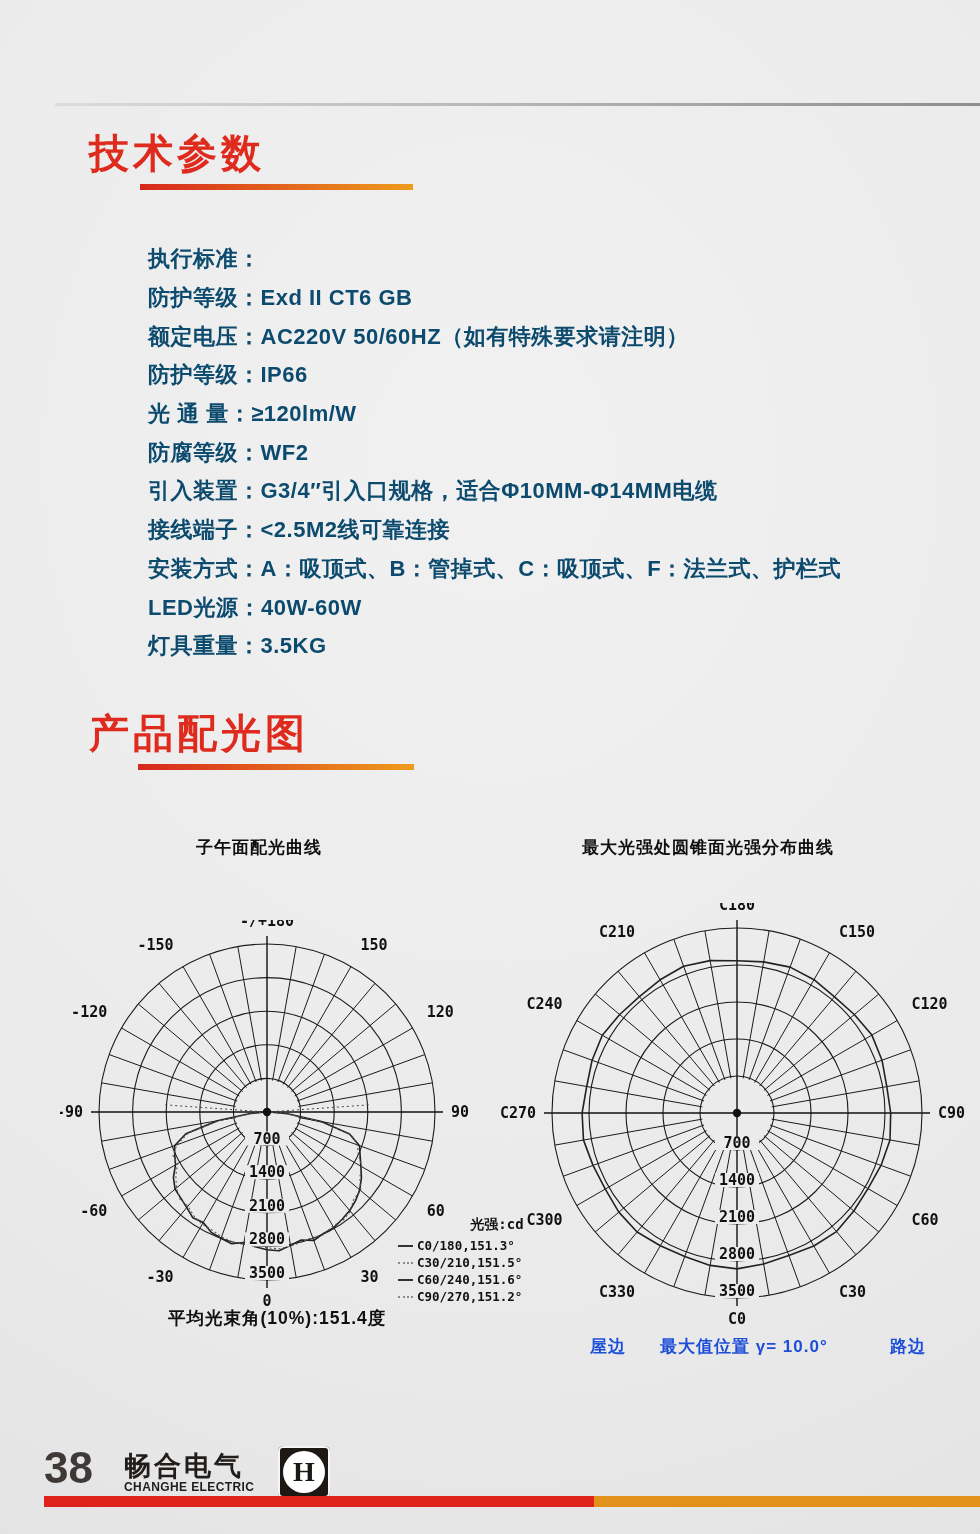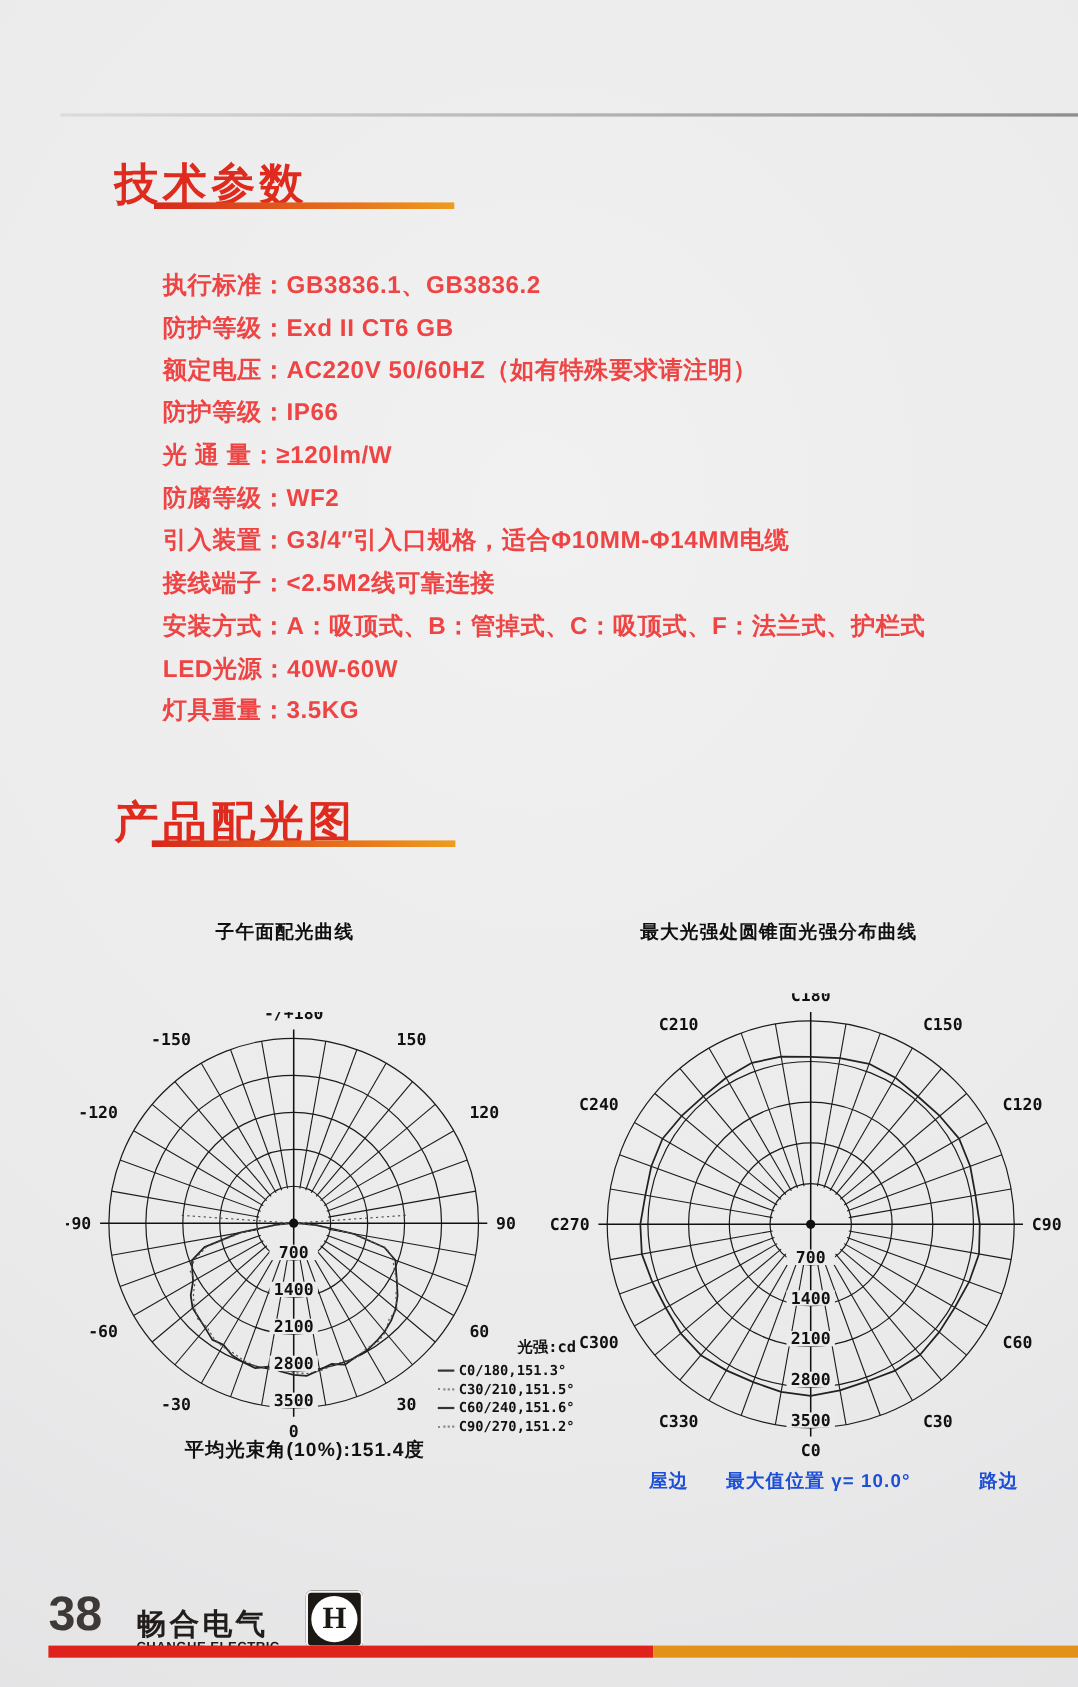--- a/index.html
+++ b/index.html
@@ -3,30 +3,30 @@
 <meta charset="utf-8">
 <style>
   html,body{margin:0;padding:0;}
   body{
     width:980px;height:1534px;position:relative;overflow:hidden;
     background:radial-gradient(140% 100% at 50% 30%, #f1f1f2 0%, #eaeaeb 55%, #dedee0 100%);
     font-family:"Liberation Sans", sans-serif;
   }
   .topline{position:absolute;left:55px;top:103px;width:925px;height:3px;
     background:linear-gradient(to right,#dcdcdc,#8e8e8e);}
-  .sec-title{position:absolute;margin:16px;color:#df2b1e;font-weight:bold;
+  .sec-title{position:absolute;margin:1px;color:#df2b1e;font-weight:bold;
     font-size:40px;letter-spacing:4px;line-height:1;}
   #t1{left:88px;top:132px;}
   #t2{left:88px;top:712px;}
   .underline{position:absolute;height:6px;
     background:linear-gradient(to right,#d7271c,#ee9c1e);}
   #u1{left:140px;top:184px;width:273px;}
   #u2{left:138px;top:764px;width:276px;}
 
-  .params{position:absolute;left:148px;top:240px;color:#ef4444;
+  .params{position:absolute;left:148px;top:240px;color:#0c4a6e;
     font-size:22px;font-weight:600;letter-spacing:0.5px;}
   .param-row{height:38.7px;display:flex;align-items:center;white-space:nowrap;}
 
   .chart-title{position:absolute;font-size:17px;font-weight:bold;color:#101010;letter-spacing:1px;}
   #ct1{left:196px;top:836px;}
   #ct2{left:582px;top:836px;}
 
   #chart-left{position:absolute;left:60px;top:920px;}
   #chart-right{position:absolute;left:500px;top:903px;}
 
@@ -40,21 +40,21 @@
   .caption-left{position:absolute;left:168px;top:1306px;font-size:17.5px;font-weight:bold;
     color:#111;letter-spacing:1px;}
   .rc{position:absolute;top:1324px;font-size:17px;font-weight:bold;color:#1d4ed8;letter-spacing:1px;margin-top:11px;}
   #rc-left{left:590px;}
   #rc-center{left:660px;}
   #rc-right{left:890px;text-align:center;}
 
   #pageno{position:absolute;left:44px;top:1446px;font-size:44px;font-weight:bold;
     color:#3e3936;line-height:1;}
   .brand{position:absolute;left:124px;top:1452px;}
-  .brand-cn{font-size:27px;font-weight:900;color:#211d1a;letter-spacing:3px;line-height:1.05;margin-top:10px;}
+  .brand-cn{font-size:27px;font-weight:900;color:#211d1a;letter-spacing:3px;line-height:1.05;}
   .brand-en{font-size:12px;font-weight:bold;color:#211d1a;letter-spacing:0.4px;}
   #logo{position:absolute;left:278px;top:1446px;width:52px;height:52px;background:#1c1814;
     border-radius:5px;display:flex;align-items:center;justify-content:center;
     box-shadow:0 0 0 2px #f5f5f5 inset;}
   .logo-circle{width:42px;height:42px;border-radius:50%;background:#fff;
     display:flex;align-items:center;justify-content:center;}
   .logo-circle span{font-size:28px;font-weight:900;color:#1c1814;font-family:"Liberation Serif",serif;}
   #bar-red{position:absolute;left:44px;top:1496px;width:550px;height:11px;background:#df231c;}
   #bar-orange{position:absolute;left:594px;top:1496px;width:386px;height:11px;background:#e2911b;}
 </style>
@@ -62,21 +62,20 @@
 <body>
 
 <div class="topline"></div>
 
 <h1 id="t1" class="sec-title" style="color: rgb(223, 43, 30);">技术参数</h1>
 <div id="u1" class="underline"></div>
 
 <div class="params" id="params">
     <div class="param-row">
       <span>执行标准：</span>
-      <span>GB3836.1、GB3836.2</span>
     </div>
     <div class="param-row">
       <span>防护等级：</span>
       <span>Exd II CT6 GB</span>
     </div>
     <div class="param-row">
       <span>额定电压：</span>
       <span>AC220V 50/60HZ（如有特殊要求请注明）</span>
     </div>
     <div class="param-row">

